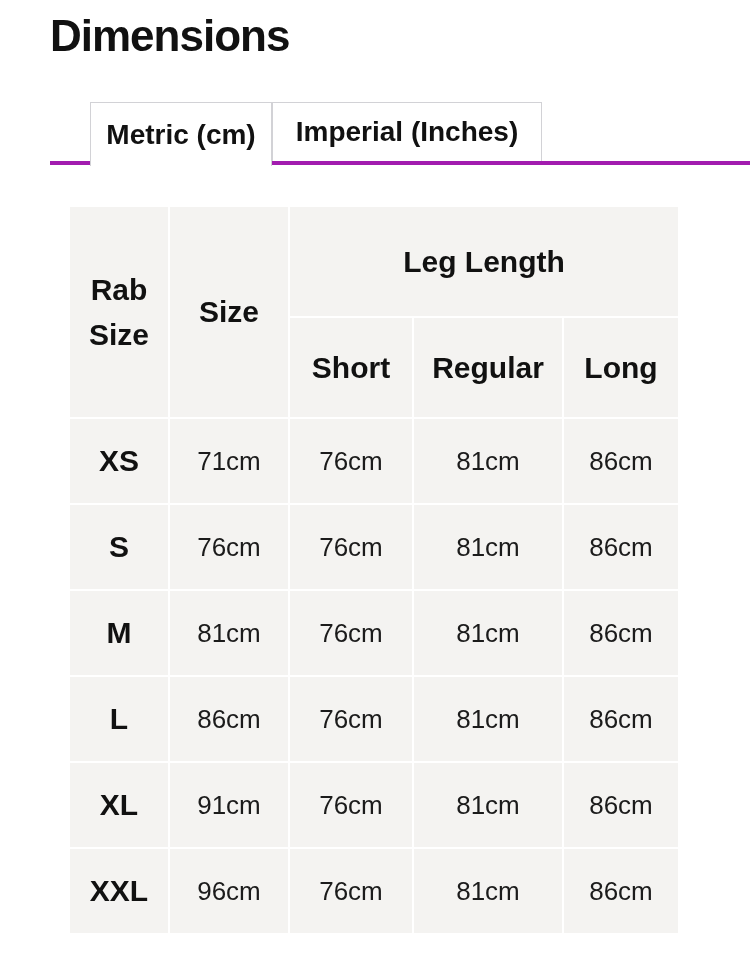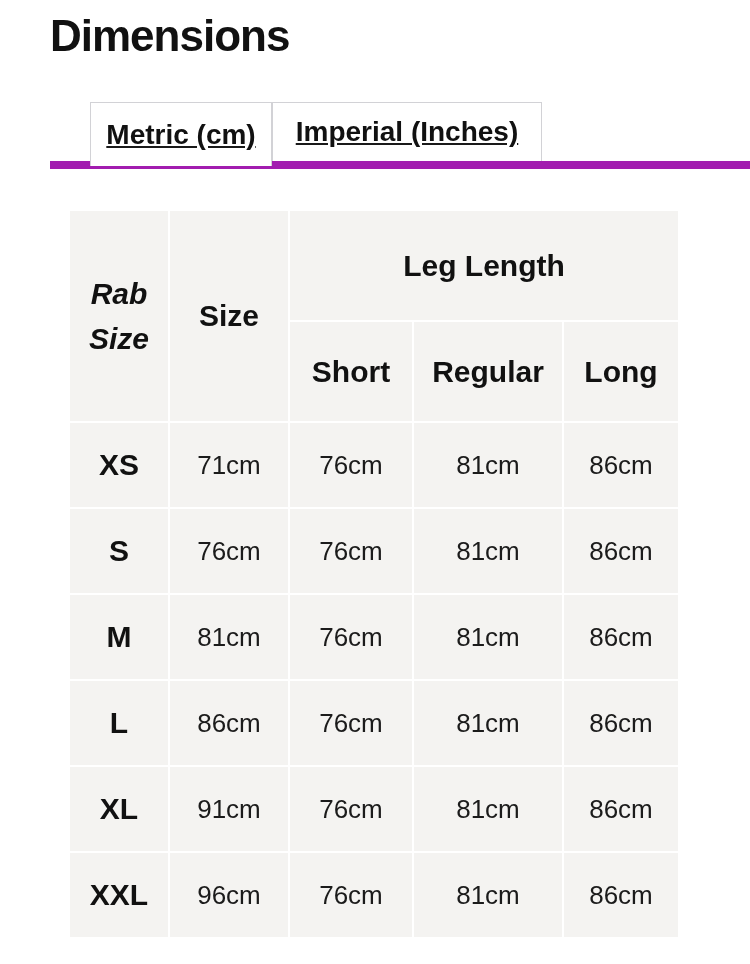--- a/index.html
+++ b/index.html
@@ -25,22 +25,21 @@
     letter-spacing: -1px;
     line-height: 1.1;
     color: #111111;
   }
   .tab-bar {
     display: flex;
     align-items: flex-end;
     margin-top: 42px;
     margin-left: 50px;
     padding-left: 40px;
-    border-bottom: 8px solid #a21caf;
-    text-decoration: underline;
+    border-bottom: 4px solid #a21caf;
   }
   .tab {
     display: flex;
     align-items: center;
     justify-content: center;
     height: 59px;
     background: #ffffff;
     border: 1px solid #d2d2d6;
     border-bottom: none;
     font-size: 28px;
@@ -78,21 +77,20 @@
     font-size: 26px;
     font-weight: 400;
     color: #1b1b1b;
   }
   .row-top th { height: 109px; }
   .row-sub th { height: 99px; }
   .row-body th, .row-body td { height: 84px; }
   th.corner-head {
     line-height: 1.5;
     padding: 12px 14px;
-    font-style: italic;
   }
 </style>
 </head>
 <body>
 
 <div class="page">
 
   <h2 class="page-title">Dimensions</h2>
 
   <div class="tab-bar">

